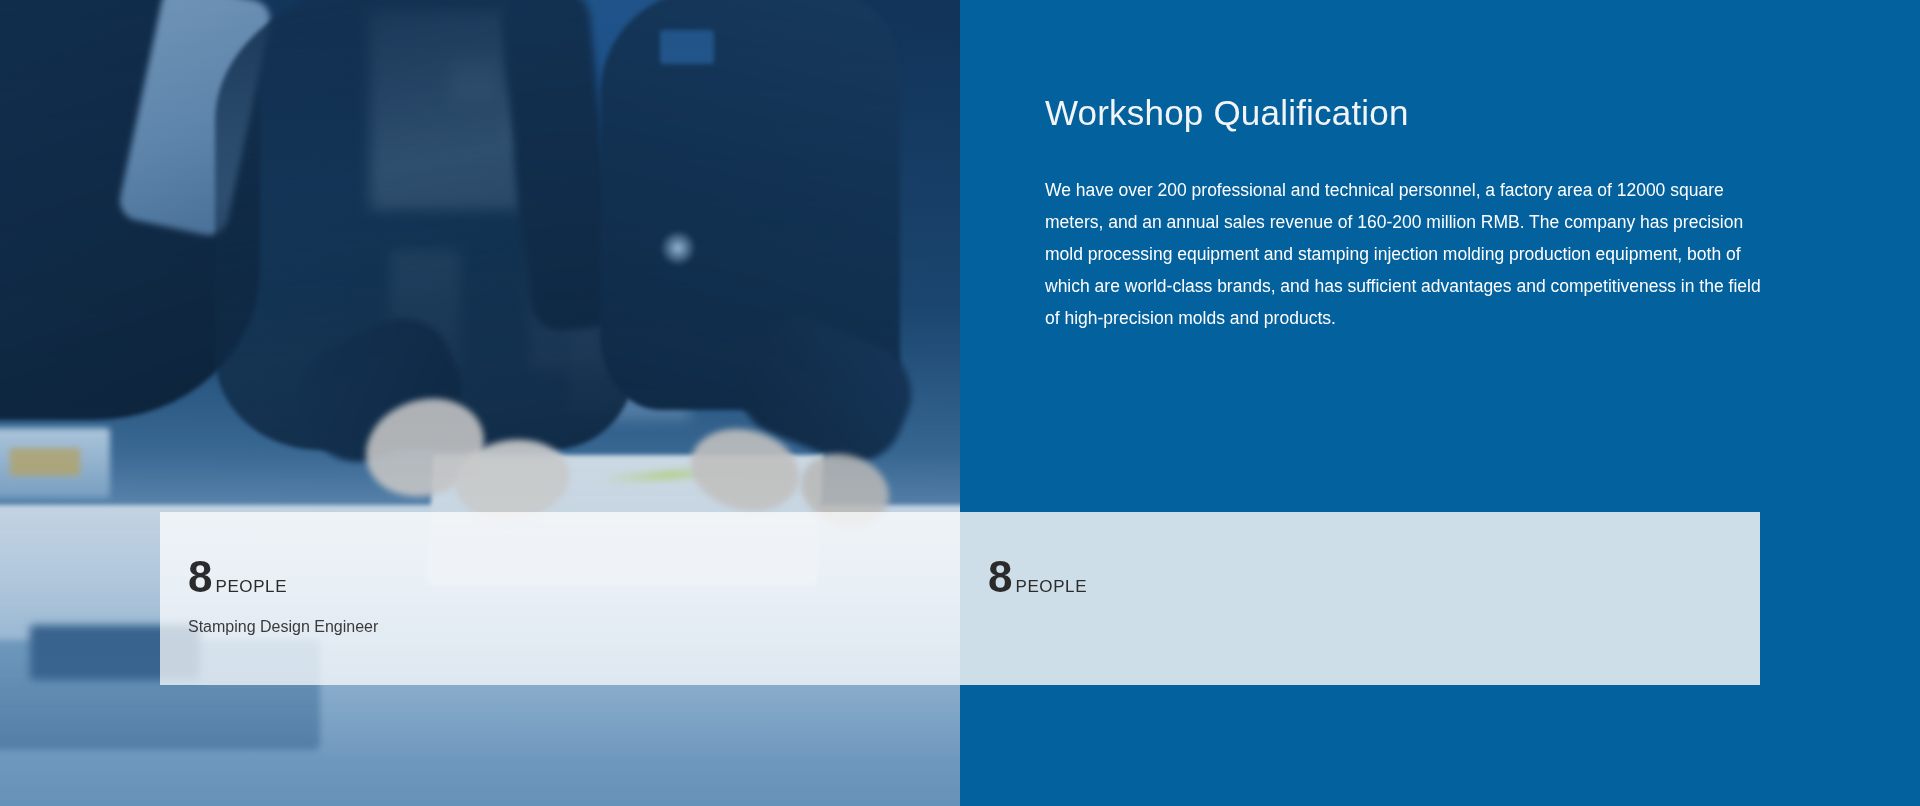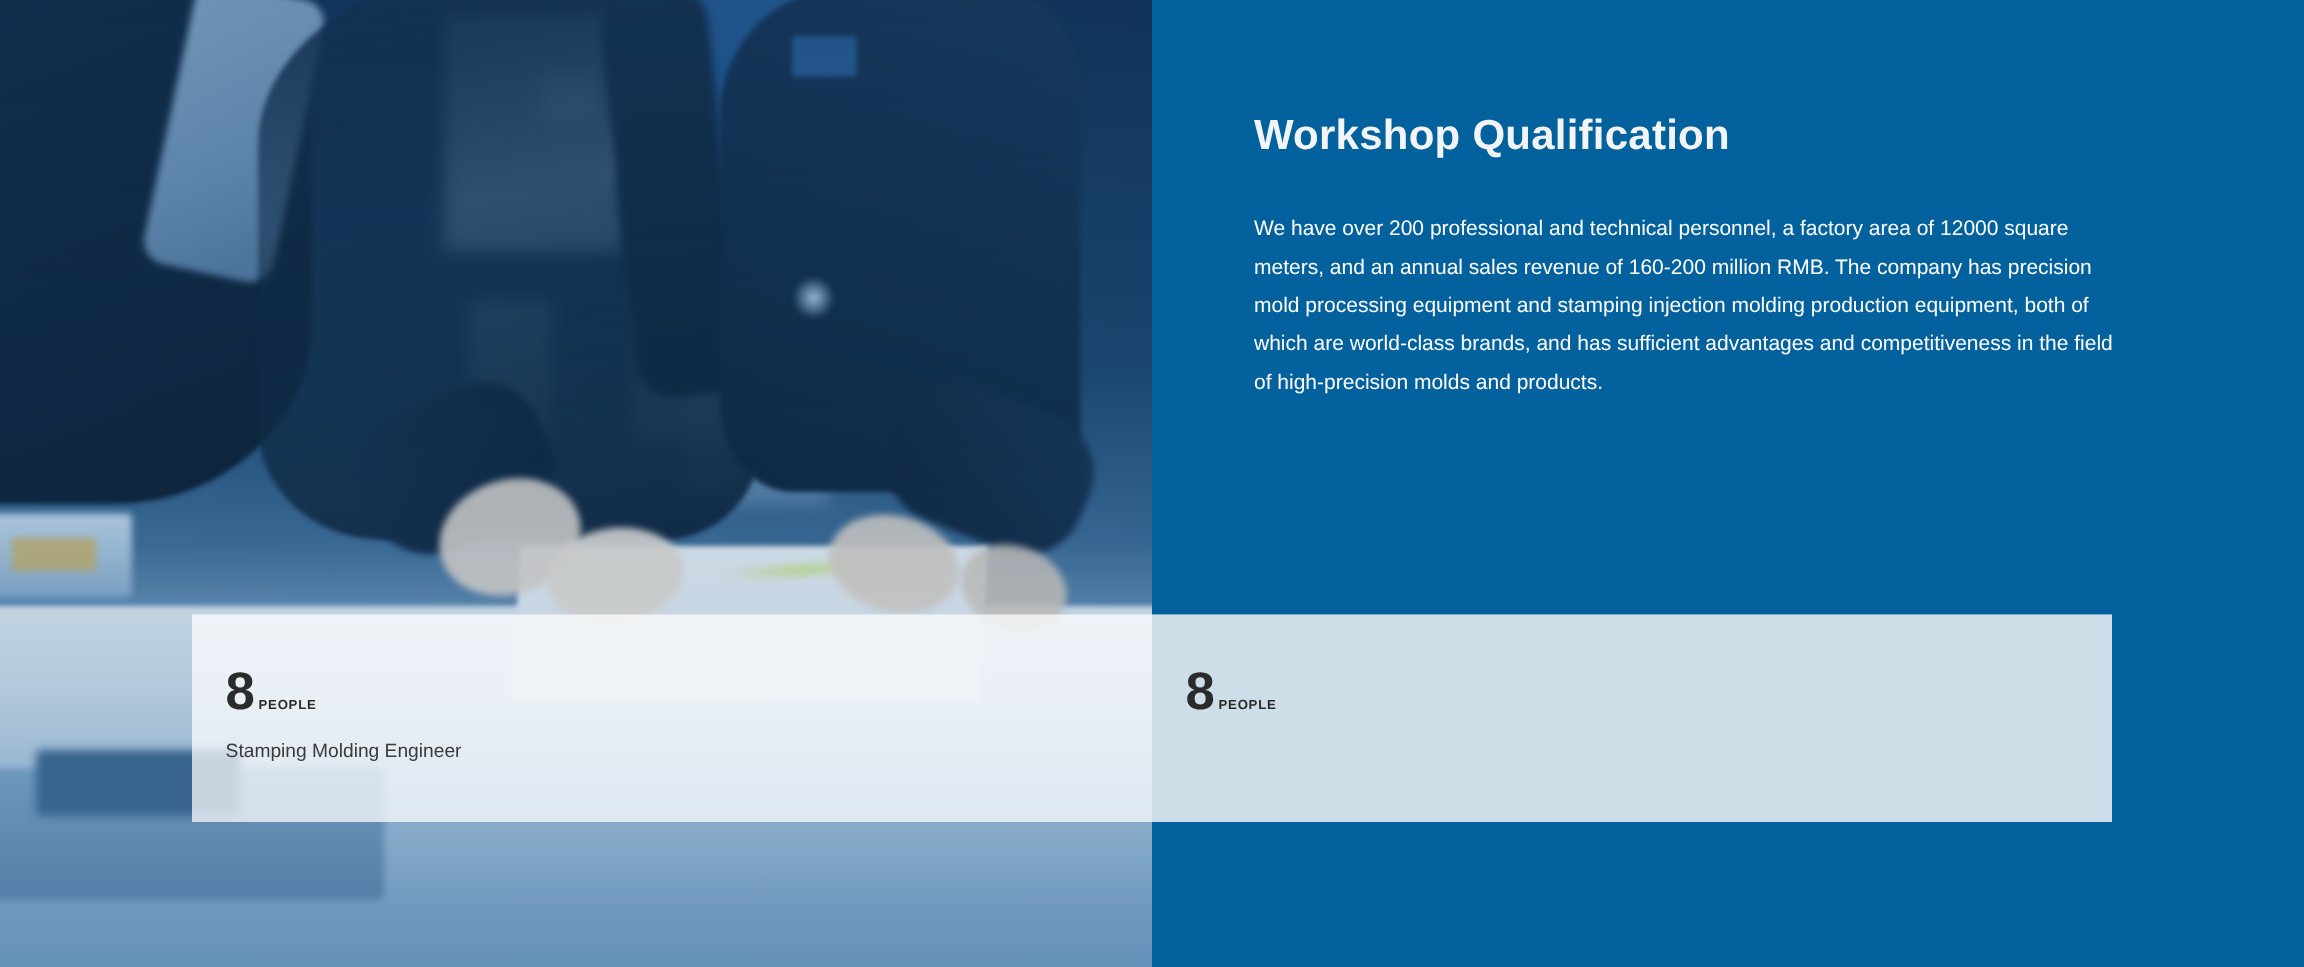--- a/index.html
+++ b/index.html
@@ -113,40 +113,40 @@
     mix-blend-mode:multiply;
   }
 
   
   .blue-pane {
     position:absolute; left:960px; top:0; width:960px; height:806px;
     background:#03619E;
   }
   .copy-block { position:absolute; left:85px; top:92px; width:730px; }
   .page-title {
-    font-size:35px; font-weight:bold; color:#f2f4f6; letter-spacing:.2px;
+    font-size:35px; font-weight:normal; color:#f2f4f6; letter-spacing:.2px;
     line-height:1.2;
   }
   .body-copy {
     margin-top:40px; font-size:17.5px; line-height:32px; color:#ffffff;
     font-weight:400;
   }
 
   
   .stat-row { position:absolute; left:160px; top:512px; width:1600px; height:173px; display:flex; }
   .stat-card { position:relative; height:173px; padding:43px 0 0 28px; }
   .stat-card.left  { width:800px; background:rgba(255,255,255,0.72); }
   .stat-card.right { width:800px; background:#CEDEE9; }
   .stat-top { display:flex; align-items:baseline; }
   .stat-number {
     font-size:44px; font-weight:bold; color:#2b2b2b; line-height:1;
     letter-spacing:-1px;
   }
   .stat-unit {
-    font-size:11px; font-weight:bold; color:#2b2b2b; letter-spacing:.6px;
+    font-size:17px; font-weight:normal; color:#2b2b2b; letter-spacing:.6px;
     margin-left:4px;
   }
   .stat-label {
     margin-top:19px; font-size:16px; color:#3a3a3a; font-weight:400;
   }
 </style>
 </head>
 <body>
 
 <div class="stage">
@@ -209,21 +209,21 @@
     </div>
   </div>
 
   <div class="stat-row">
 
     <div class="stat-card left">
       <div class="stat-top">
         <span class="stat-number">8</span>
         <span class="stat-unit">PEOPLE</span>
       </div>
-      <div class="stat-label">Stamping Molding Engineer</div>
+      <div class="stat-label">Stamping Design Engineer</div>
     </div>
 
     <div class="stat-card right">
       <div class="stat-top">
         <span class="stat-number">8</span>
         <span class="stat-unit">PEOPLE</span>
       </div>
     </div>
 
   </div>

